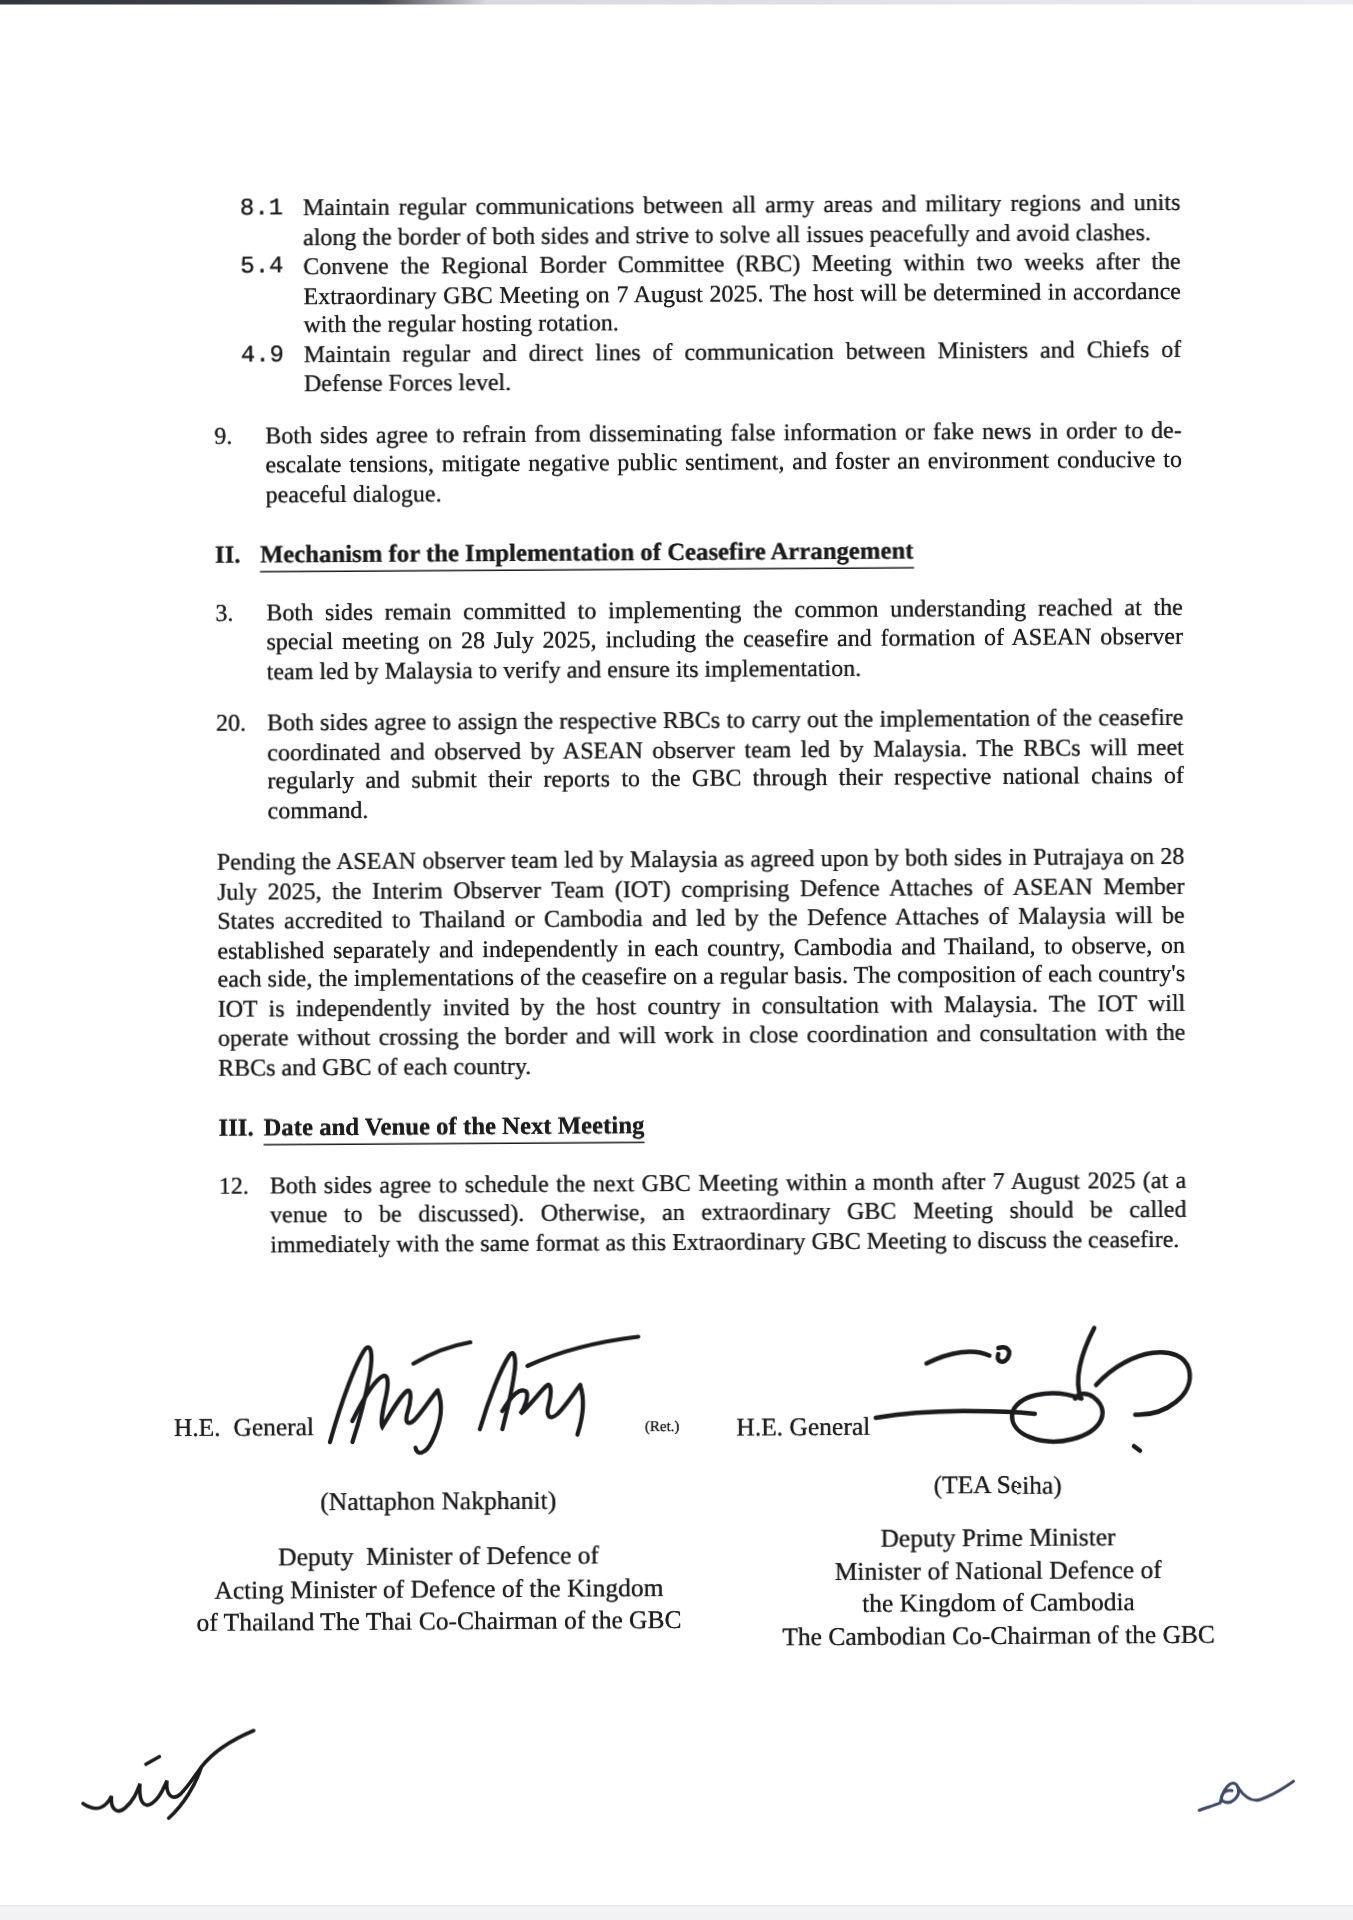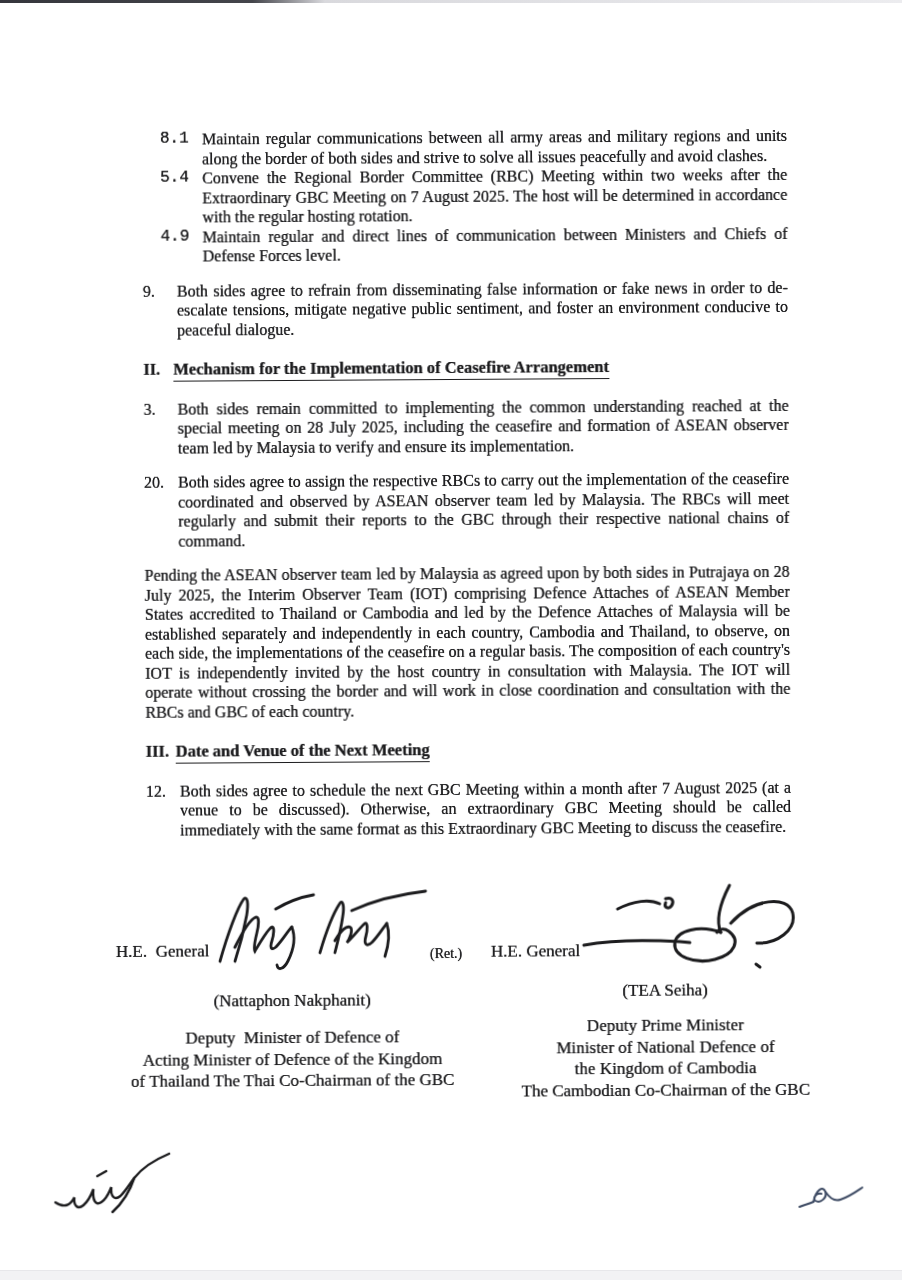--- a/index.html
+++ b/index.html
@@ -20,21 +20,21 @@
   .para .ptext{flex:1;text-align:justify;}
   .sub{margin-left:18px;margin-bottom:0;}
   .sub .num{flex:0 0 42px;font-family:Liberation Mono, monospace;}
   .mt{margin-top:15px;}
   .heading{display:flex;font-weight:bold;margin:20px 0 18px 0;font-size:16.5px;}
   .heading .num{flex:0 0 30px;}
   .heading .title{border-bottom:1.8px solid #1c1c1e;padding-bottom:1px;}
   .sig-area{position:absolute;top:880px;left:0;width:100%;height:400px;font-size:17px;}
   .abs{position:absolute;}
   .prefix{white-space:pre;font-family:Liberation Serif, serif;}
-  .ret{font-size:14px;}
+  .ret{font-size:10px;}
   .name{text-align:center;}
   .titles{text-align:center;line-height:21.5px;}
   .titles .t-line{white-space:pre;}
   svg{display:block;overflow:visible;}
 </style>
 </head>
 <body>
 
 <div class="page">
   <div class="scan-top"></div>

